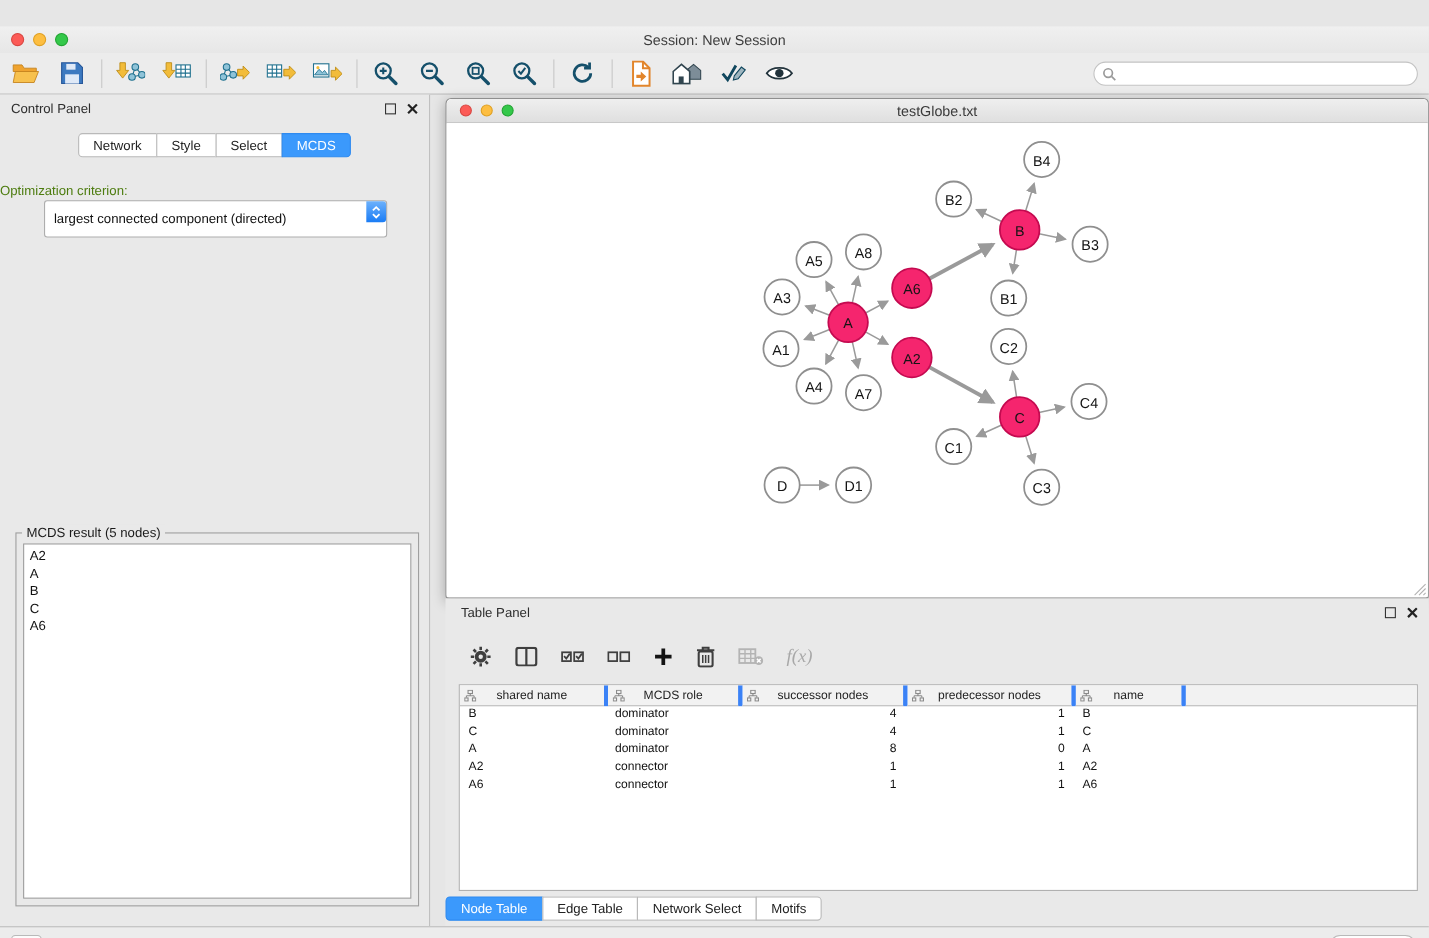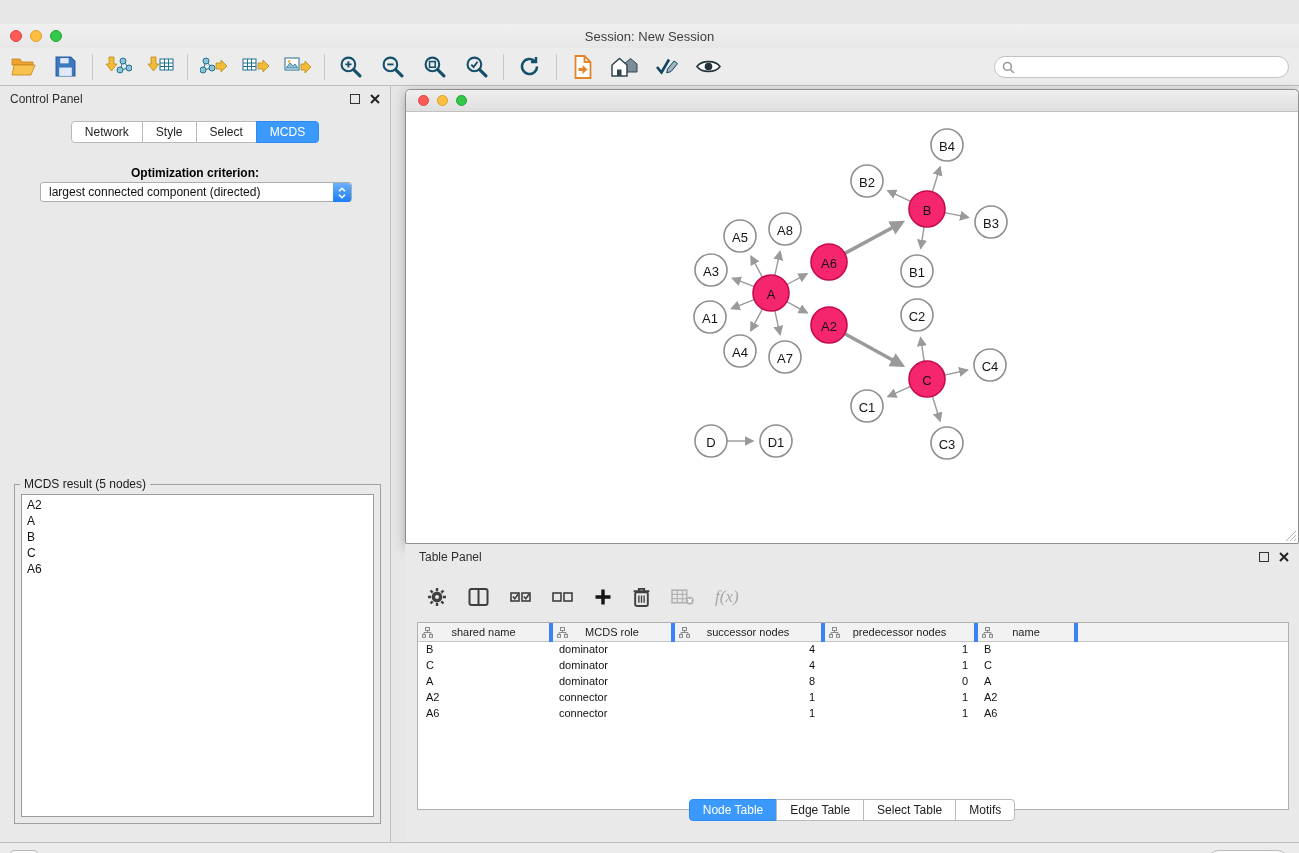--- a/index.html
+++ b/index.html
@@ -34,22 +34,22 @@
   .panel-header .spacer { flex:1; }
   .float-btn { width:10px; height:10px; border:1.5px solid #333; display:inline-block; margin-right:10px; }
   .close-btn svg { display:block; }
 
   .cp-tabs { position:absolute; top:35px; left:0; right:0; display:flex; justify-content:center; }
   .seg-tab { font-size:12px; color:#222; background:#fff; border:1px solid #b9b9b9; padding:3px 13px; margin-left:-1px; }
   .seg-tab:first-child { border-radius:4px 0 0 4px; margin-left:0; }
   .seg-tab:last-child { border-radius:0 4px 4px 0; }
   .seg-tab.active { background:#3b99fc; border-color:#2e8af0; color:#fff; }
 
-  #opt-label { position:absolute; top:80px; left:0; right:0; text-align:center; font-size:12px; color:#000000;font-weight:bold; }
-  #combo { position:absolute; top:96px; left:40px; width:312px; height:20px; background:#fff;
+  #opt-label { position:absolute; top:80px; left:0; right:0; text-align:left; font-size:12px; color:#4d7c0f; }
+  #combo { position:absolute; top:96px; left:40px; width:312px; height:34px; background:#fff;
     border:1px solid #adadad; border-radius:3px; display:flex; align-items:center; font-size:12px; color:#111;
     padding-left:8px; }
   #combo .stepper { position:absolute; right:0; top:0; width:18px; height:19px; border-radius:0 3px 3px 0;
     background:linear-gradient(#6cb1fc,#1a7cf5); display:flex; align-items:center; justify-content:center; }
   .btn-row { position:absolute; top:128px; left:0; right:0; display:flex; justify-content:center; gap:15px; }
   .mac-btn { background:linear-gradient(#ffffff,#f3f3f3); border:1px solid #bcbcbc; border-radius:4px;
     font-size:12px; color:#111; padding:3px 14px; font-family:"Liberation Sans",sans-serif; }
 
   .result-group { position:absolute; left:14px; right:9px; top:398px; bottom:18px; border:1px solid #9f9f9f; }
   .group-label { position:absolute; top:-8px; left:5px; background:#e9e9e9; padding:0 4px; font-size:12px; color:#1a1a1a; }
@@ -81,21 +81,21 @@
 
   .table-wrap { position:absolute; left:12px; right:10px; top:78px; bottom:32px; background:#fff;
     border:1px solid #b0b0b0; overflow:hidden; }
   table { width:100%; border-collapse:collapse; font-size:11px; table-layout:fixed; }
   th { height:18px; background:#f2f2f2; border-right:4px solid #3b82f6; border-bottom:1px solid #c6c6c6;
     font-weight:normal; color:#222; position:relative; text-align:center; overflow:hidden; white-space:nowrap; }
   th .col-icon { position:absolute; left:4px; top:4px; }
   th.filler { border-right:none; }
   td { height:16px; padding:0 8px; color:#111; overflow:hidden; white-space:nowrap; }
 
-  .table-tabs { position:absolute; bottom:21px; left:0; right:0; display:flex; justify-content:center; }
+  .table-tabs { position:absolute; bottom:5px; left:0; right:0; display:flex; }
 
   
   #statusbar { position:absolute; left:0; top:818px; width:1299px; height:35px; background:#ececec;
     border-top:1px solid #bdbdbd; }
   #panels-button { position:absolute; left:10px; top:7px; width:28px; height:21px;
     background:linear-gradient(#fdfdfd,#f1f1f1); border:1px solid #b9b9b9; border-radius:4px;
     display:flex; align-items:center; justify-content:center; }
   #memory-button { position:absolute; right:11px; top:7px; height:21px; border:1px solid #b9b9b9; border-radius:11px;
     background:linear-gradient(#ffffff,#f4f4f4); display:flex; align-items:center; gap:6px; padding:0 11px;
     font-size:11px; color:#111; }
@@ -282,20 +282,21 @@
     </div>
   </div>
 
   <div id="network-window">
     <div class="net-titlebar">
       <div class="traffic">
         <span class="tl red"></span>
         <span class="tl yellow"></span>
         <span class="tl green"></span>
       </div>
+      <div id="net-title">testGlobe.txt</div>
     </div>
     <div class="net-canvas">
       <svg id="network-svg" viewBox="0 0 892 431" preserveAspectRatio="xMidYMid meet">
           <defs>
     <marker id="arw" markerUnits="userSpaceOnUse" markerWidth="10" markerHeight="10" viewBox="0 0 10 10" refX="8.5" refY="5" orient="auto">
               <path d="M0 0L10 5L0 10z" fill="#9a9a9a"></path>
             </marker>
     <marker id="arwW" markerUnits="userSpaceOnUse" markerWidth="15" markerHeight="15" viewBox="0 0 10 10" refX="8" refY="5" orient="auto">
               <path d="M0 0L10 5L0 10z" fill="#9a9a9a"></path>
             </marker>
@@ -559,21 +560,21 @@
               <td style="text-align:right">1</td>
               <td style="text-align:left">A6</td>
               <td></td>
             </tr>
           </tbody>
         </table>
     </div>
     <div class="table-tabs" id="table-tabs">
         <span class="seg-tab active">Node Table</span>
         <span class="seg-tab">Edge Table</span>
-        <span class="seg-tab">Select Table</span>
+        <span class="seg-tab">Network Select</span>
         <span class="seg-tab">Motifs</span>
       </div>
   </div>
 
   <div id="statusbar">
     <span id="panels-button">
       <svg width="15" height="12" viewBox="0 0 14 12">
         <circle cx="1.4" cy="2" r="1.2" fill="#444"></circle>
           <line x1="4" y1="2" x2="13" y2="2" stroke="#444" stroke-width="1.5"></line>
         <circle cx="1.4" cy="6" r="1.2" fill="#444"></circle>

